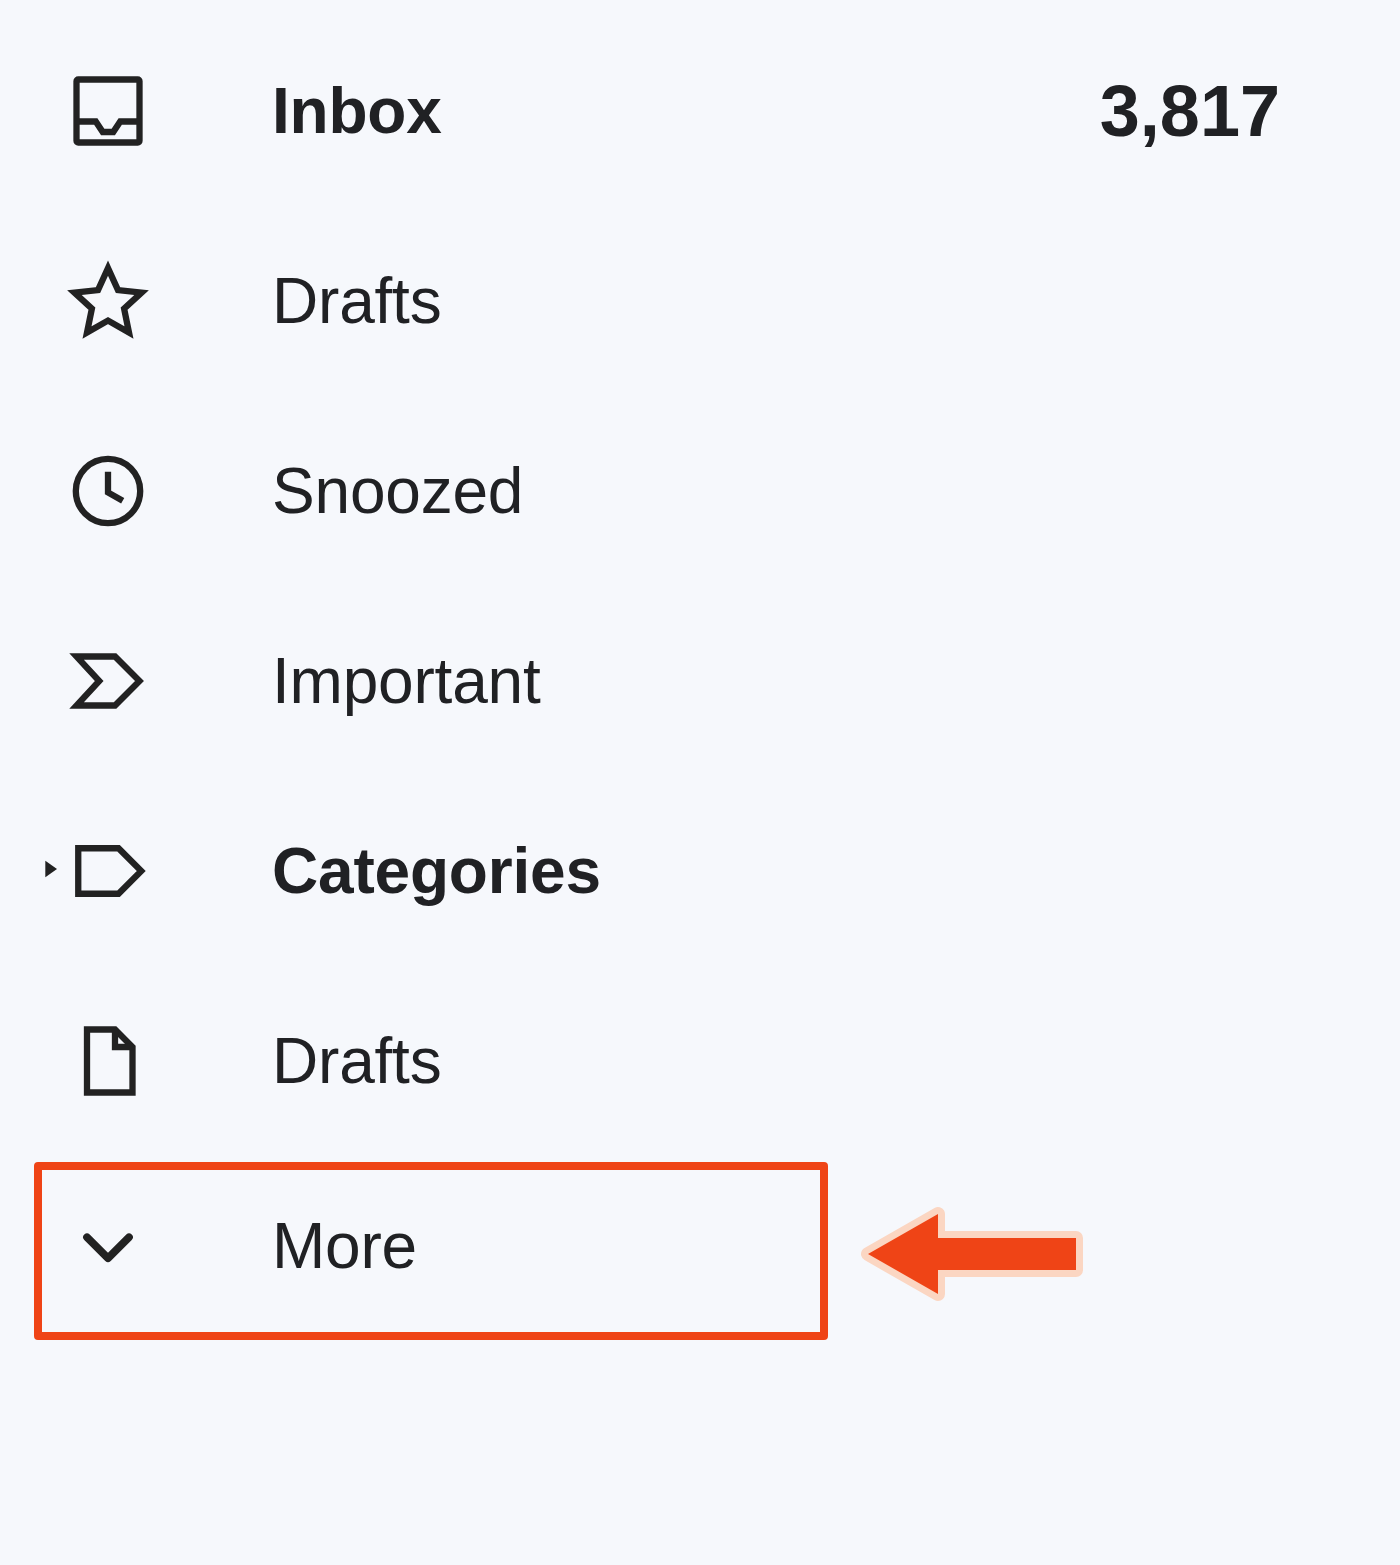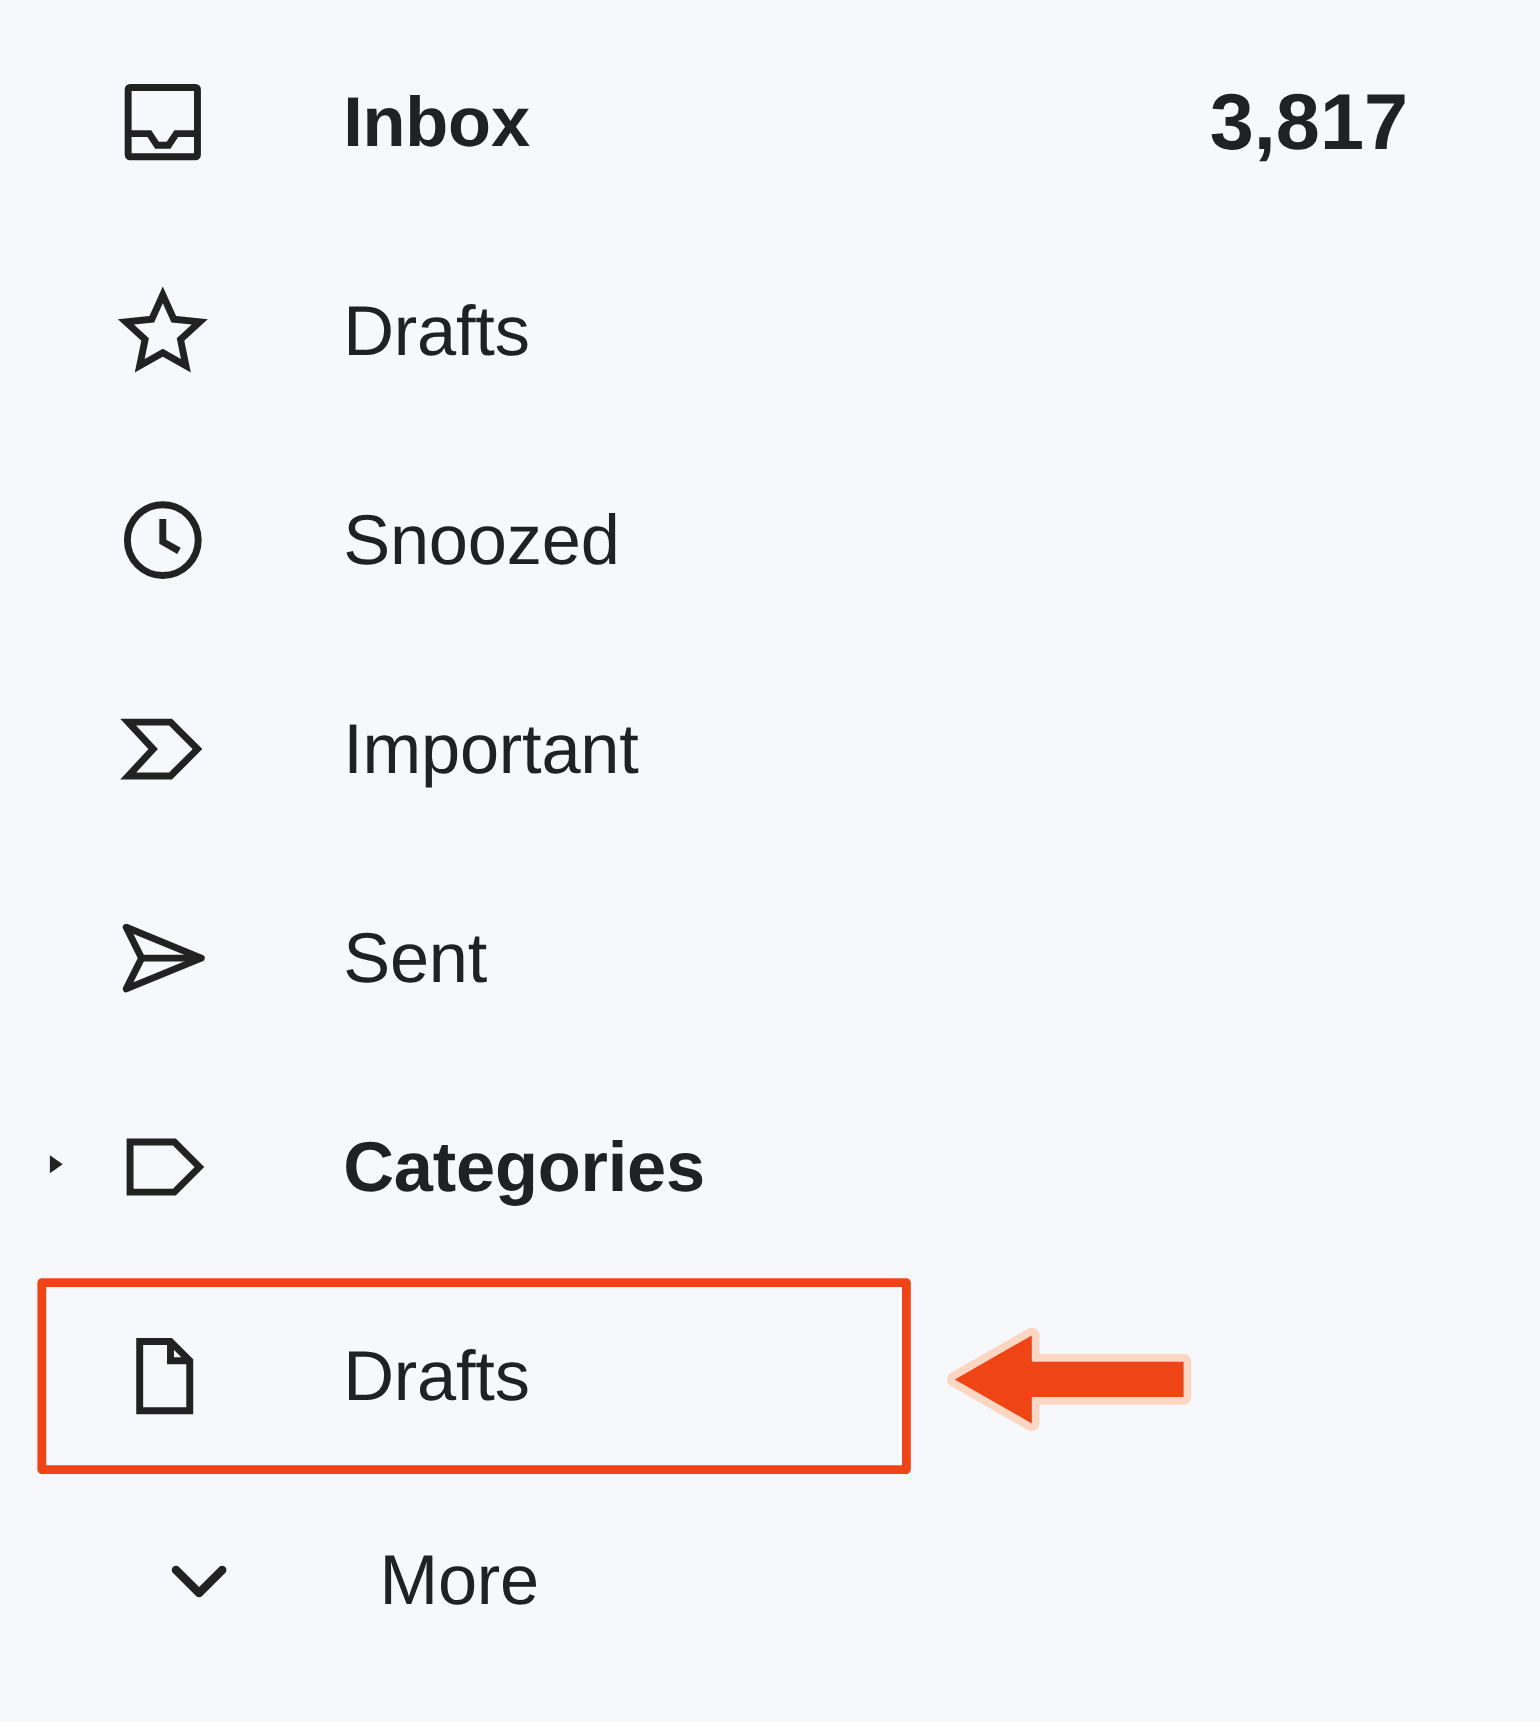--- a/index.html
+++ b/index.html
@@ -14,28 +14,27 @@
     position: relative;
   }
   .sidebar {
     width: 100%;
     padding-top: 16px;
   }
   .nav-item {
     display: flex;
     align-items: center;
     height: 190px;
-    padding-left: 104px;
+    padding-left: 64px;
     padding-right: 120px;
     cursor: pointer;
     position: relative;
   }
   .nav-item.more-item {
     height: 180px;
-    margin-left: 33px;
   }
   .nav-icon {
     width: 88px;
     height: 88px;
     display: flex;
     align-items: center;
     justify-content: center;
     color: #222;
     flex-shrink: 0;
   }
@@ -126,29 +125,20 @@
 
   <div class="nav-item">
     <span class="nav-icon">
       <svg viewBox="0 0 24 24" stroke-width="1.8">
         <path d="M3 5 L14 5 L21 12 L14 19 L3 19 L9.5 12 Z"></path>
       </svg>
     </span>
     <span class="nav-label">Important</span>
   </div>
 
-  <div class="nav-item">
-    <span class="nav-icon">
-      <svg viewBox="0 0 24 24" stroke-width="1.8" stroke-linejoin="round">
-        <path d="M2.5 4 L22 12 L2.5 20 L6.5 12 Z"></path>
-        <path d="M6.5 12 L22 12"></path>
-      </svg>
-    </span>
-    <span class="nav-label">Sent</span>
-  </div>
 
   <div class="nav-item bold" id="categories-item">
     <span class="expand-caret">
       <svg viewBox="0 0 24 24" fill="#222">
         <path d="M8 5 L18 12 L8 19 Z"></path>
       </svg>
     </span>
     <span class="nav-icon">
       <svg viewBox="0 0 24 24" stroke-width="1.8">
         <path d="M3.5 5.5 L15 5.5 L21.5 12 L15 18.5 L3.5 18.5 Z"></path>

